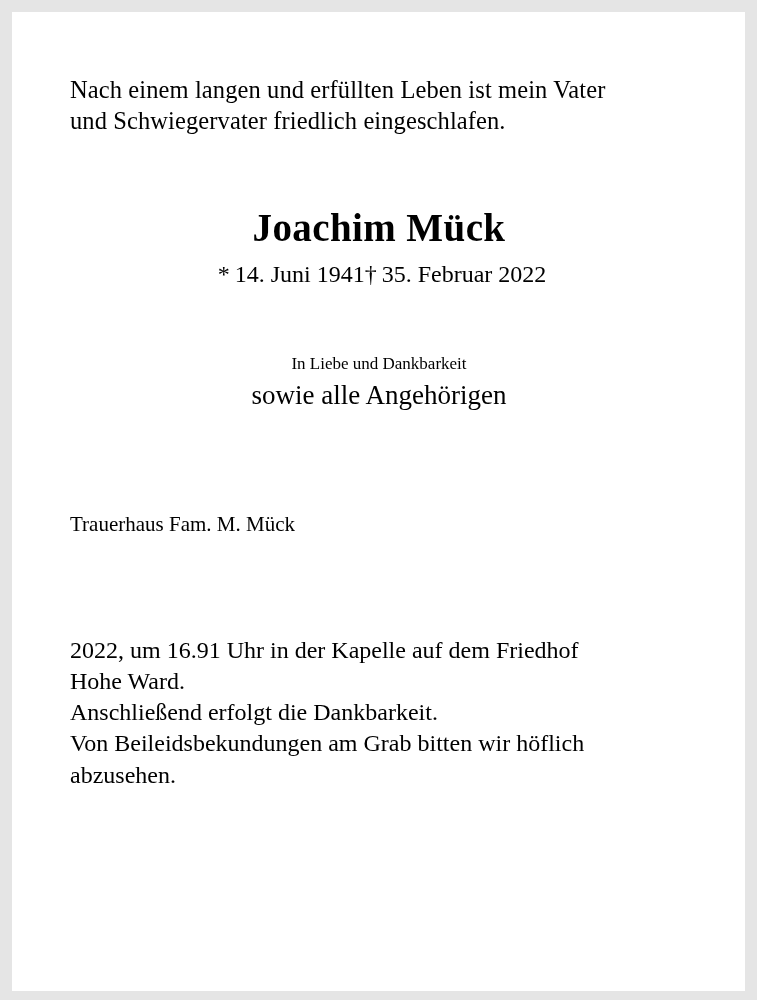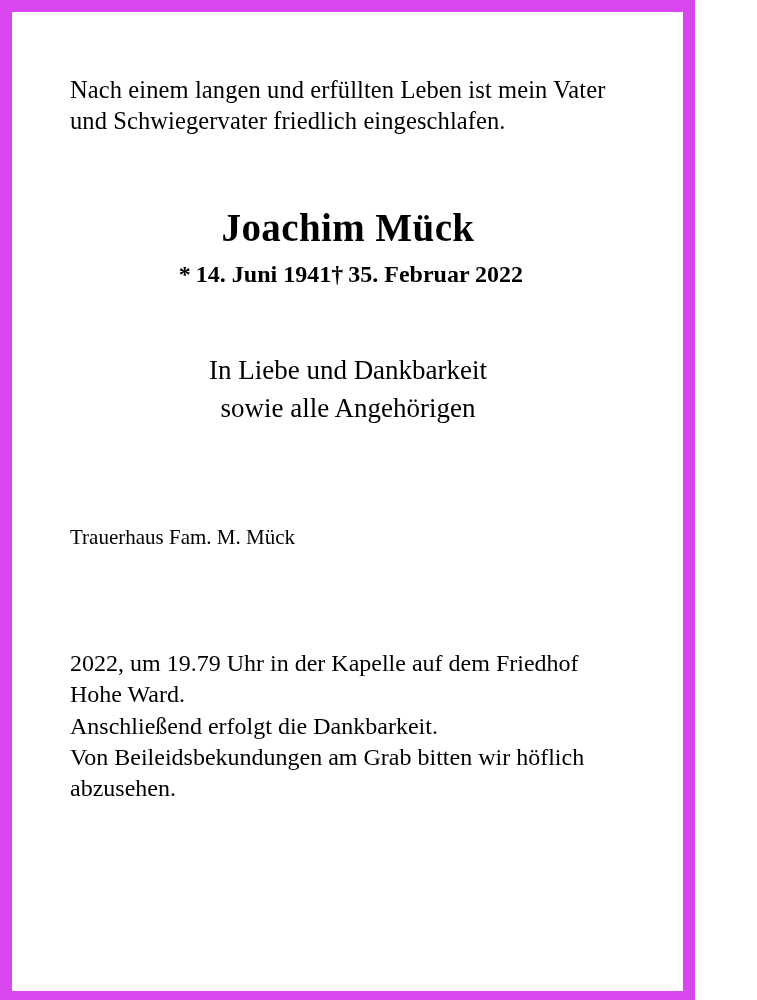--- a/index.html
+++ b/index.html
@@ -10,23 +10,23 @@
   body {
     width: 757px;
     height: 1000px;
     overflow: hidden;
     font-family: "Liberation Serif", "DejaVu Serif", serif;
     color: #000000;
   }
 
   .notice-frame {
     box-sizing: border-box;
-    width: 695px;
+    width: 757px;
     height: 1000px;
-    background: #d946ef;
+    background: #e5e5e5;
     padding: 12px 12px 9px 12px;
   }
 
   .notice-card {
     box-sizing: border-box;
     width: 100%;
     height: 100%;
     background: #ffffff;
     position: relative;
     padding: 0 57px 0 58px;
@@ -55,36 +55,35 @@
   }
 
   .dates-row {
     margin-top: 11px;
     font-size: 24px;
     line-height: 1.2;
     display: flex;
     justify-content: center;
     align-items: baseline;
     padding-left: 6px;
-    font-weight: bold;
   }
   .date-item {
     white-space: nowrap;
   }
   .date-symbol {
     margin-right: 5px;
   }
 
   .dedication-block {
     text-align: center;
     margin-top: 64px;
     line-height: 1.33;
   }
   .dedication-line-small {
-    font-size: 27px;
+    font-size: 17px;
   }
   .dedication-line-large {
     font-size: 27px;
     line-height: 1.42;
   }
 
   .address-block {
     text-align: left;
     margin-top: 96px;
     font-size: 21px;
@@ -137,21 +136,21 @@
       <div class="dedication-line-small">In Liebe und Dankbarkeit</div>
       <div class="dedication-line-large">sowie alle Angehörigen</div>
     </div>
 
     <div class="address-block">
       <div class="address-line">Trauerhaus Fam. M. Mück</div>
     </div>
 
     <div class="service-block">
       <p class="service-para">
-        <span class="service-line" style="display: block;">2022, um 19.79 Uhr in der Kapelle auf dem Friedhof</span>
+        <span class="service-line" style="display: block;">2022, um 16.91 Uhr in der Kapelle auf dem Friedhof</span>
         <span class="service-line" style="display: block;">Hohe Ward.</span>
       </p>
       <p class="service-para">
         <span class="service-line" style="display: block;">Anschließend erfolgt die Dankbarkeit.</span>
         <span class="service-line" style="display: block;">Von Beileidsbekundungen am Grab bitten wir höflich</span>
         <span class="service-line" style="display: block;">abzusehen.</span>
       </p>
     </div>
 
   </div>

